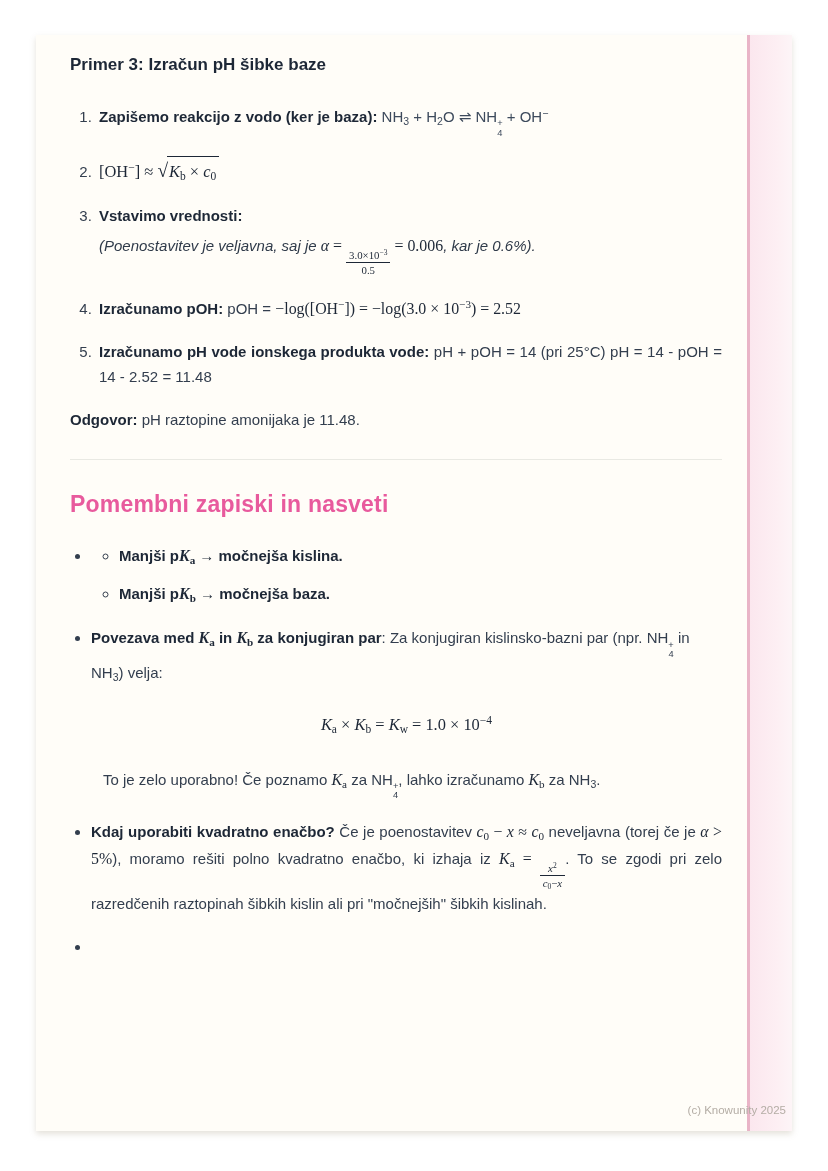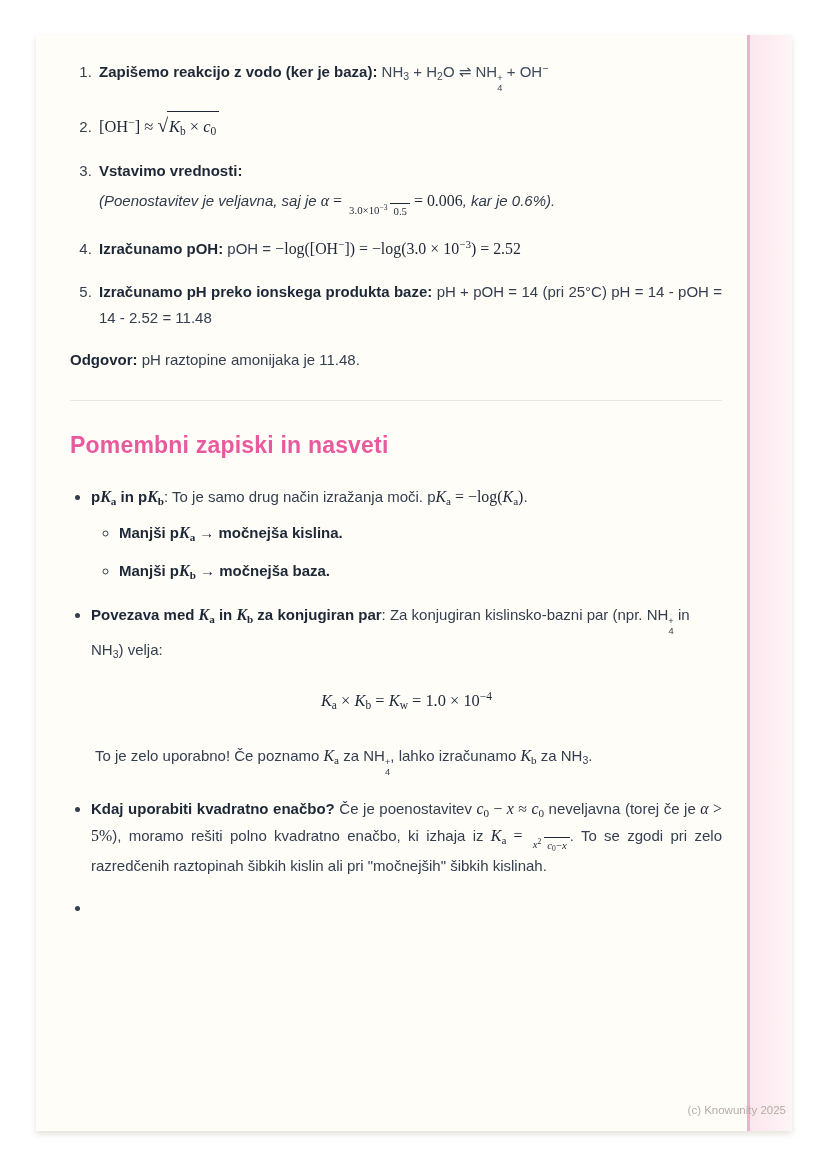--- a/index.html
+++ b/index.html
@@ -30,47 +30,48 @@
   .m{font-family:"Liberation Serif","DejaVu Serif",serif;font-style:normal;font-size:1.06em;color:#1d2736;}
   .m i{font-style:italic;}
   .chem{color:#3d4a5c;}
   sub,sup{font-size:0.7em;line-height:0;}
   sup{vertical-align:0.5em;}
   sub{vertical-align:-0.25em;}
   .ss{display:inline-flex;flex-direction:column;align-items:center;font-size:0.62em;line-height:1.05;vertical-align:-0.45em;}
   .sqrt{white-space:nowrap;}
   .rad{display:inline-block;font-size:1.18em;line-height:1;margin-right:-1px;}
   .vinc{display:inline-block;border-top:1.4px solid #1d2736;padding:1px 3px 0 2px;}
-  .frac{display:inline-flex;flex-direction:row;text-align:center;font-size:0.68em;line-height:1.35;vertical-align:-0.7em;}
+  .frac{display:inline-flex;flex-direction:column;text-align:center;font-size:0.68em;line-height:1.35;vertical-align:-0.7em;}
   .frac .num{padding:0 3px;}
   .frac .den{border-top:1px solid #1d2736;padding:0 3px;}
   ol.steps{margin:8px 0 4px;padding-left:26px;}
   ol.steps>li{margin-bottom:17px;padding-left:3px;}
   .formula{margin:13px 0 4px;font-size:15.5px;}
   .note{margin:4px 0 0;font-style:italic;color:#303b4a;}
   .justify{text-align:justify;}
   .answer{margin:8px 0 0;}
   .divider{border:none;border-top:1px solid #e9e9e3;margin:27px 0 25px;}
   .notes-heading{font-size:23px;font-weight:700;color:#e85a9d;margin:0 0 18px;letter-spacing:0.2px;}
   ul.notes{margin:0;padding-left:21px;}
   ul.notes>li{margin-bottom:17px;}
   ul.subnotes{list-style:circle;margin:9px 0 2px;padding-left:28px;}
   ul.subnotes>li{margin-bottom:11px;}
   .center-formula{text-align:center;margin:25px 0 27px;font-size:15.5px;}
-  .after{margin:4px;}
+  .after{margin:12px;}
   .footer{position:absolute;right:6px;bottom:15px;z-index:2;font-size:11.5px;color:#b4ada5;}
 </style>
 </head>
 <body>
 
 <div class="page">
   <div class="stripe"></div>
 
   <div class="content">
 
+    <h1 class="title">Primer 3: Izračun pH šibke baze</h1>
 
 
     <ol class="steps">
       <li>
         <span><b>Zapišemo reakcijo z vodo (ker je baza):</b> <span class="chem">NH<sub>3</sub> + H<sub>2</sub>O ⇌ NH<span class="ss">
                 <span>+</span>
                 <span>4</span>
               </span> + OH<sup>−</sup></span></span>
       </li>
       <li>
@@ -80,33 +81,32 @@
         <span><b>Vstavimo vrednosti:</b></span>
         <p class="note">(Poenostavitev je veljavna, saj je <span class="m"><i>α</i> = <span class="frac">
                 <span class="num">3.0×10<sup>−3</sup></span>
                 <span class="den">0.5</span>
               </span> = 0.006</span>, kar je 0.6%).</p>
       </li>
       <li>
         <span><b>Izračunamo pOH:</b> pOH = <span class="m">−log([OH<sup>−</sup>]) = −log(3.0 × 10<sup>−3</sup>) = 2.52</span></span>
       </li>
       <li class="justify">
-        <span><b>Izračunamo pH preko ionskega produkta baze:</b> pH + pOH = 14 (pri 25°C) pH = 14 - pOH = 14 - 2.52 = 11.48</span>
+        <span><b>Izračunamo pH vode ionskega produkta vode:</b> pH + pOH = 14 (pri 25°C) pH = 14 - pOH = 14 - 2.52 = 11.48</span>
       </li>
     </ol>
 
     <p class="answer"><b>Odgovor:</b> pH raztopine amonijaka je 11.48.</p>
 
     <hr class="divider">
 
     <h2 class="notes-heading">Pomembni zapiski in nasveti</h2>
 
     <ul class="notes">
       <li>
-        <span><b>p<span class="m"><i>K</i><sub>a</sub></span> in p<span class="m"><i>K</i><sub>b</sub></span></b>: To je samo drug način izražanja moči. p<span class="m"><i>K</i><sub>a</sub> = −log(<i>K</i><sub>a</sub>)</span>.</span>
         <ul class="subnotes">
           <li>
             <span><b>Manjši p<span class="m"><i>K</i><sub>a</sub></span> → močnejša kislina.</b></span>
           </li>
           <li>
             <span><b>Manjši p<span class="m"><i>K</i><sub>b</sub></span> → močnejša baza.</b></span>
           </li>
         </ul>
       </li>
       <li>

